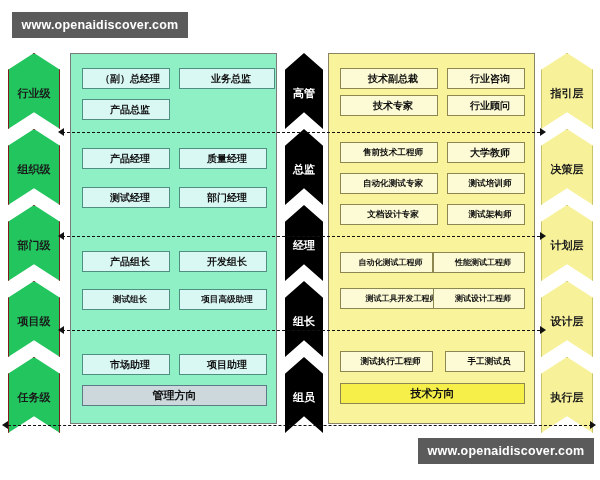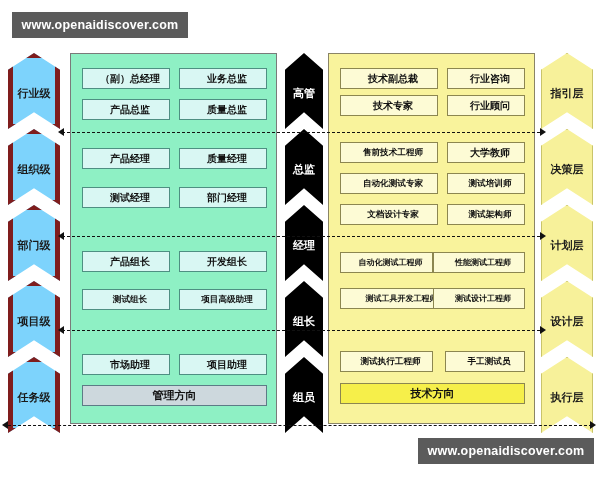--- a/index.html
+++ b/index.html
@@ -26,21 +26,21 @@
   #right-col{left:541px;}
   .chev{
     position:absolute;left:0;width:52px;
     display:flex;align-items:center;justify-content:center;
     font-size:11px;font-weight:bold;color:#1a1a1a;
     box-sizing:border-box;
     -webkit-clip-path:polygon(0 22%,50% 0,100% 22%,100% 100%,50% 78%,0 100%);
     clip-path:polygon(0 22%,50% 0,100% 22%,100% 100%,50% 78%,0 100%);
   }
   .chev span{transform:translateY(2px);}
-  .chev.green{background:#7dd3fc;border:5px solid #7f1d1d;}
+  .chev.green{background:#22c55e;border:1px solid #7f1d1d;}
   .chev.yellow{background:#f7f19a;border:1px solid #c9c46a;}
 
   
   #center-col{position:absolute;left:285px;top:53px;width:38px;height:371px;}
   .chev-black{
     position:absolute;left:0;width:38px;background:#000000;
     display:flex;align-items:center;justify-content:center;
     font-size:11px;font-weight:bold;color:#ffffff;
     -webkit-clip-path:polygon(0 22%,50% 0,100% 22%,100% 100%,50% 78%,0 100%);
     clip-path:polygon(0 22%,50% 0,100% 22%,100% 100%,50% 78%,0 100%);
@@ -107,28 +107,25 @@
     <div class="chev green" style="top:304px;height:76px;">
       <span>任务级</span>
     </div>
   </div>
 
   <div class="panel" id="panel-mgmt">
 
     <div class="rbox" style="left:11px;top:14px;width:88px;">
         <span>（副）总经理</span>
       </div>
-    <div class="rbox" style="left:108px;top:14px;width:88px;">
+    <div class="rbox" style="left:108px;top:14px;width:96px;">
         <span>业务总监</span>
       </div>
     <div class="rbox" style="left:11px;top:45px;width:88px;">
         <span>产品总监</span>
-      </div>
-    <div class="rbox" style="left:108px;top:45px;width:88px;">
-        <span>质量总监</span>
       </div>
 
     <div class="rbox" style="left:11px;top:94px;width:88px;">
         <span>产品经理</span>
       </div>
     <div class="rbox" style="left:108px;top:94px;width:88px;">
         <span>质量经理</span>
       </div>
     <div class="rbox" style="left:11px;top:133px;width:88px;">
         <span>测试经理</span>

